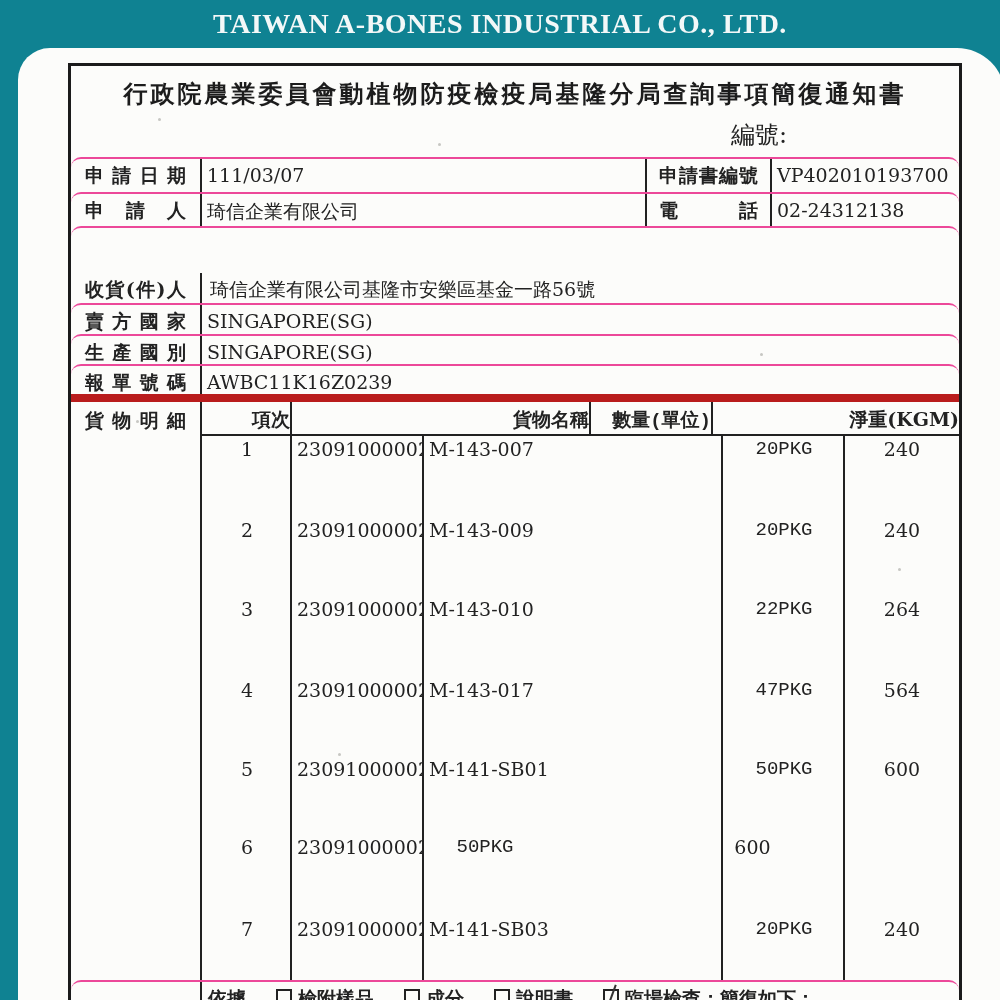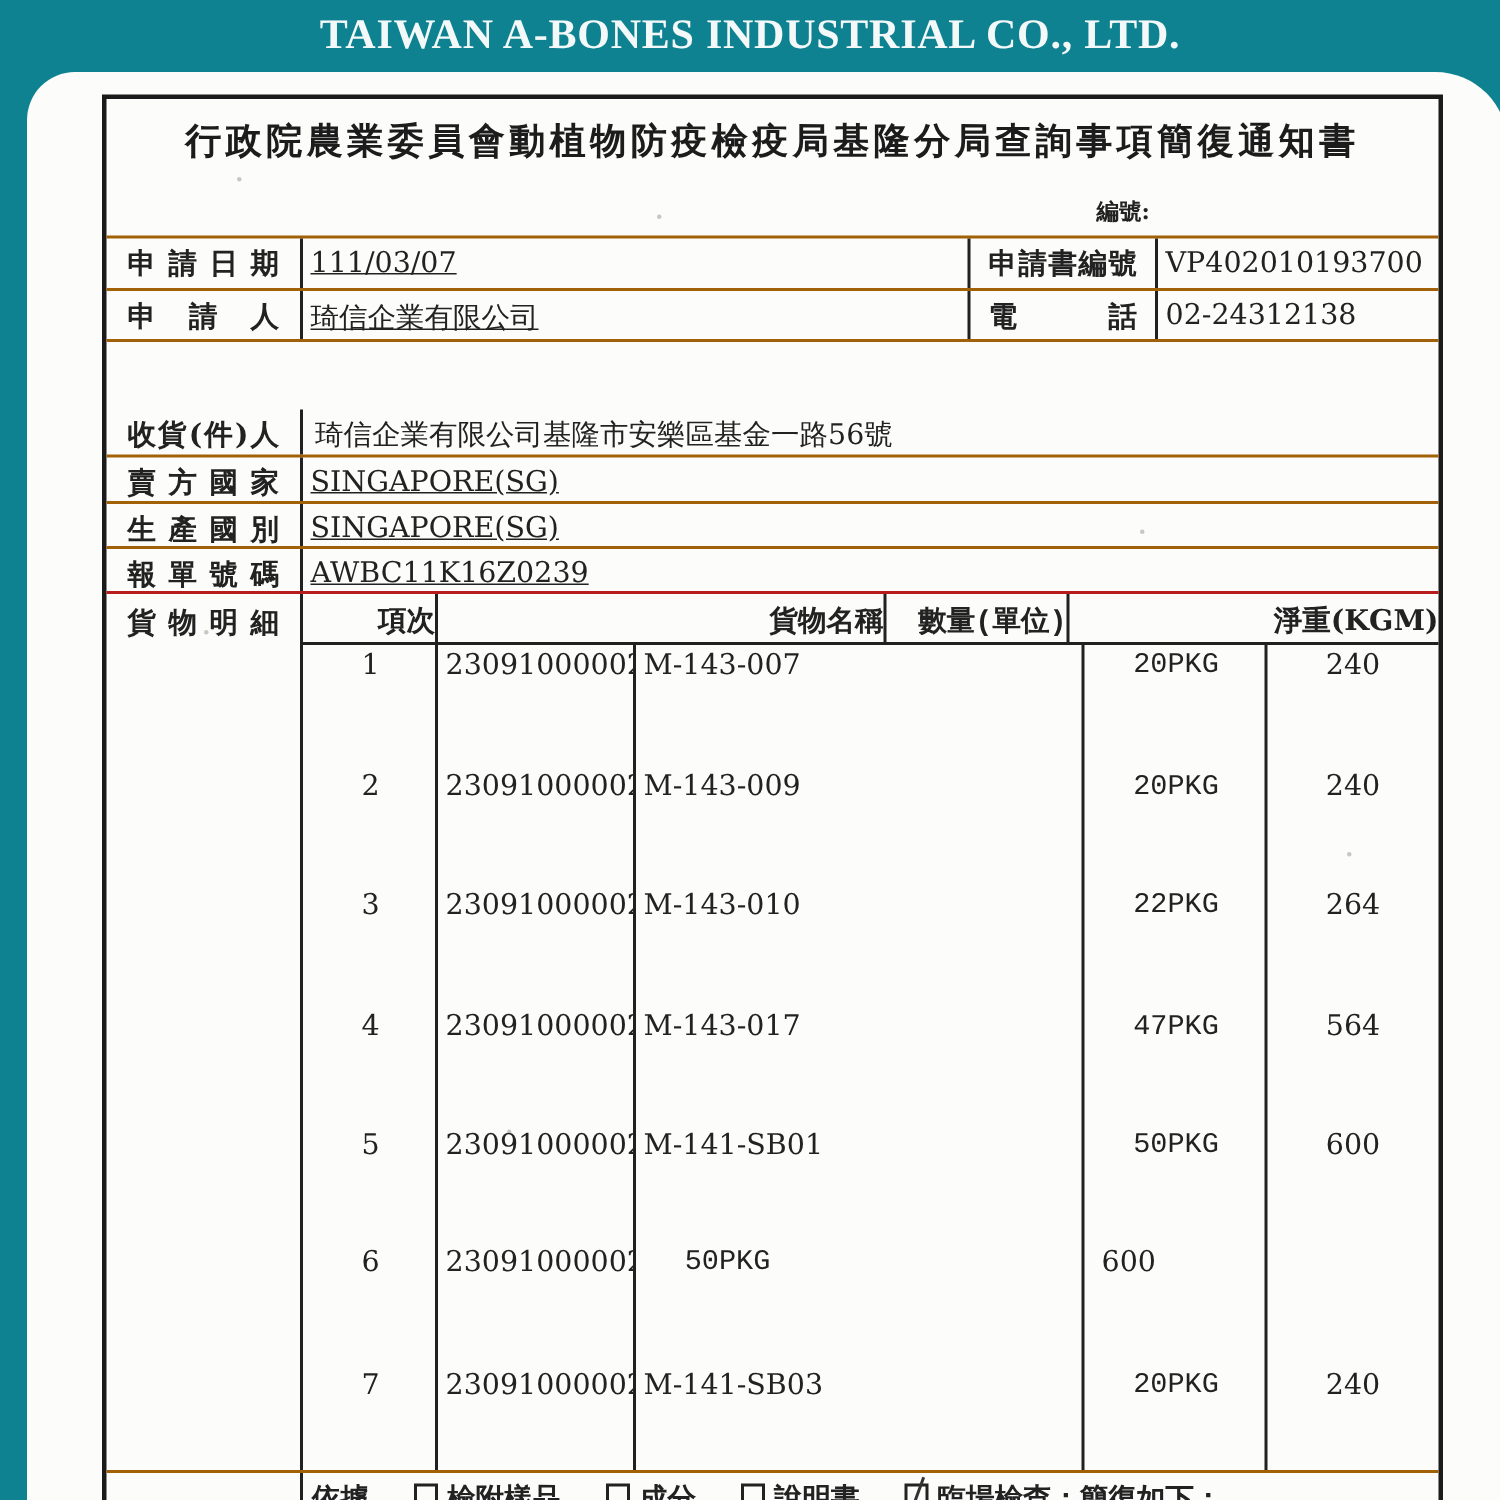--- a/index.html
+++ b/index.html
@@ -29,58 +29,58 @@
   .speck { position: absolute; width: 3px; height: 3px; background: #9a9a96; border-radius: 50%; opacity: .55; }
 
   .doc {
     position: absolute;
     left: 50px; top: 15px;
     width: 894px;
     border: 3px solid #1b1b1b;
     color: #222;
     font-size: 19px;
   }
-  .row { display: flex; border-top: 2px solid #a16207; }
+  .row { display: flex; border-top: 2px solid #ec4899; border-radius: 10px; }
   .cell { overflow: hidden; white-space: nowrap; }
   .rb { border-right: 2px solid #212121; }
 
   
   .titlebox { position: relative; height: 91px; }
   .doc-title {
     text-align: center;
     padding-top: 12px;
     font-size: 24px;
     font-weight: bold;
     letter-spacing: 3px;
     color: #1c1c1c;
   }
-  .serial { position: absolute; left: 660px; bottom: 6px; font-size: 15px; font-weight: bold; }
+  .serial { position: absolute; left: 660px; bottom: 6px; font-size: 24px; font-weight: normal; }
 
   
   .h35 { height: 35px; } .h34 { height: 34px; } .h77 { height: 77px; align-items: flex-end; }
   .h31 { height: 31px; } .h30 { height: 30px; }
   .label {
     width: 131px;
     font-weight: bold;
     padding: 4px 14px 0 14px;
     text-align: justify; text-align-last: justify;
   }
   .label2 {
     width: 125px;
     font-weight: bold;
     padding: 4px 12px 0 12px;
     text-align: justify; text-align-last: justify;
   }
-  .val { flex: 1; padding: 5px 0 0 5px; text-decoration: underline; }
+  .val { flex: 1; padding: 5px 0 0 5px; }
   .val2 { width: 187px; padding: 5px 0 0 5px; }
   .consignee-label { padding-top: 4px; }
   .consignee-val { flex: 1; padding: 28px 0 0 8px; }
 
   
-  .goods { display: flex; border-top: 2px solid #b91c1c; height: 586px; }
+  .goods { display: flex; border-top: 8px solid #b91c1c; height: 586px; }
   .goods-label {
     width: 131px;
     border-right: 2px solid #212121;
     font-weight: bold;
     padding: 6px 14px 0 14px;
     text-align: justify; text-align-last: justify;
     height: 100%;
   }
   .gright { flex: 1; display: flex; flex-direction: column; }
   .ghead { display: flex; height: 34px; border-bottom: 2px solid #212121; font-weight: bold; }

